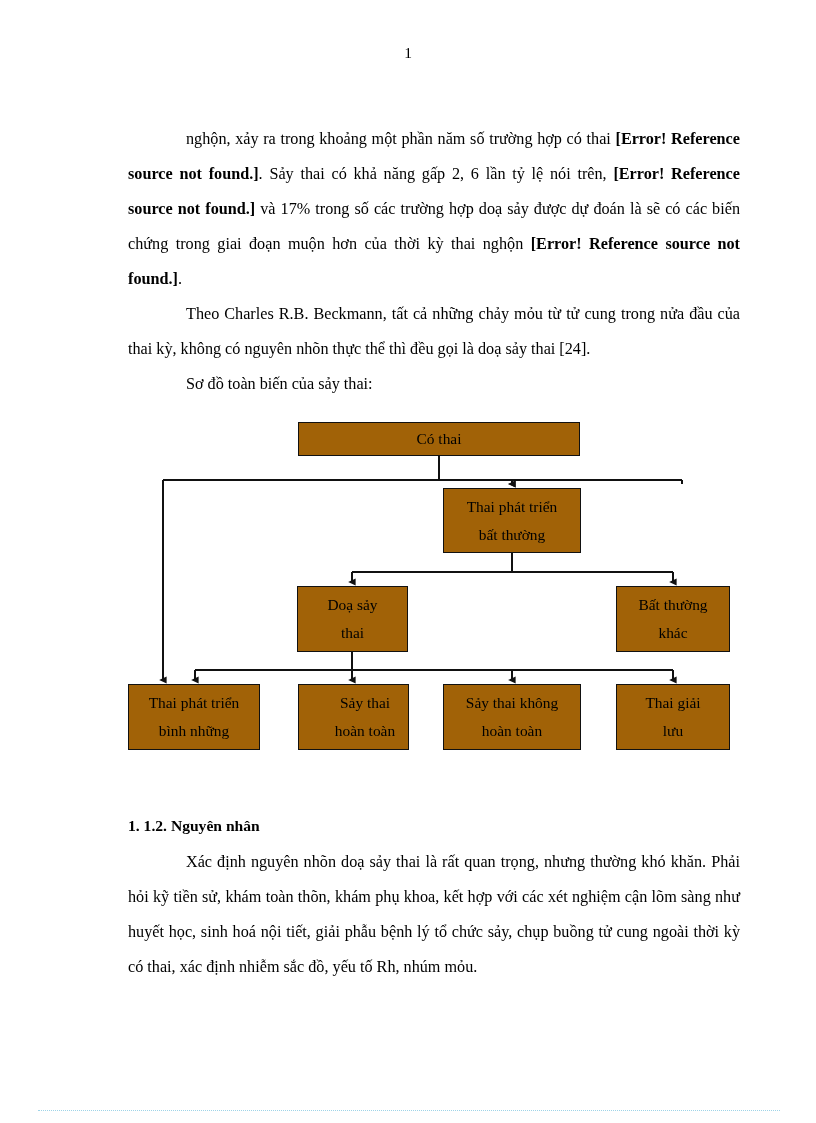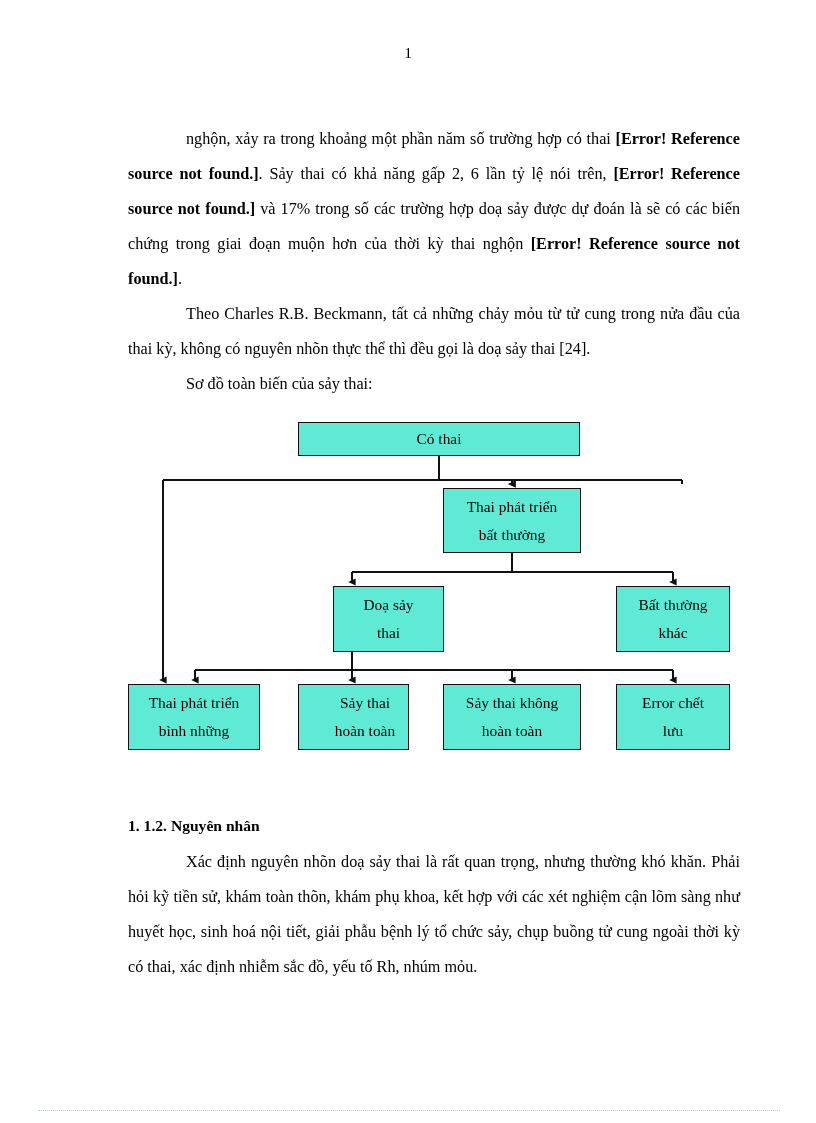--- a/index.html
+++ b/index.html
@@ -62,21 +62,21 @@
     left: 0;
     top: 0;
     width: 816px;
     height: 1123px;
     pointer-events: none;
   }
   .fbox {
     position: absolute;
     border: 1px solid #111111;
     box-sizing: border-box;
-    background: #5eead4;
+    background: #a16207;
     display: flex;
     flex-direction: column;
     align-items: center;
     justify-content: center;
     font-size: 15.4px;
     line-height: 28px;
     text-align: center;
     white-space: nowrap;
   }
   .fbox span { display: block; }
@@ -181,21 +181,21 @@
 
     <div class="fbox" style="left:298px; top:422px; width:282px; height:34px;">
       <span>Có thai</span>
     </div>
 
     <div class="fbox" style="left:443px; top:488px; width:138px; height:65px;">
       <span>Thai phát triển</span>
       <span>bất thường</span>
     </div>
 
-    <div class="fbox" style="left:297px; top:586px; width:111px; height:66px;margin-left:36px;">
+    <div class="fbox" style="left:297px; top:586px; width:111px; height:66px;">
       <span>Doạ sảy</span>
       <span>thai</span>
     </div>
 
     <div class="fbox" style="left:616px; top:586px; width:114px; height:66px;">
       <span>Bất thường</span>
       <span>khác</span>
     </div>
 
     <div class="fbox" style="left:128px; top:684px; width:132px; height:66px;">
@@ -207,21 +207,21 @@
       <span>Sảy thai</span>
       <span>hoàn toàn</span>
     </div>
 
     <div class="fbox" style="left:443px; top:684px; width:138px; height:66px;">
       <span>Sảy thai không</span>
       <span>hoàn toàn</span>
     </div>
 
     <div class="fbox" style="left:616px; top:684px; width:114px; height:66px;">
-      <span>Error chết</span>
+      <span>Thai giải</span>
       <span>lưu</span>
     </div>
   </div>
 
   <div class="heading" style="top:817px;">1. 1.2.  Nguyên nhân</div>
 
   <div class="content" style="top:845px;">
     <p class="para">Xác định nguyên nhõn doạ sảy thai là rất quan trọng, nhưng thường khó khăn. Phải hỏi kỹ tiền sử, khám toàn thõn, khám phụ khoa, kết hợp với các xét nghiệm cận lõm sàng như huyết học, sinh hoá nội tiết, giải phẫu bệnh lý tổ chức sảy, chụp buồng tử cung ngoài thời kỳ có thai, xác định nhiễm sắc đồ, yếu tố Rh, nhúm mỏu.</p>
   </div>
 

